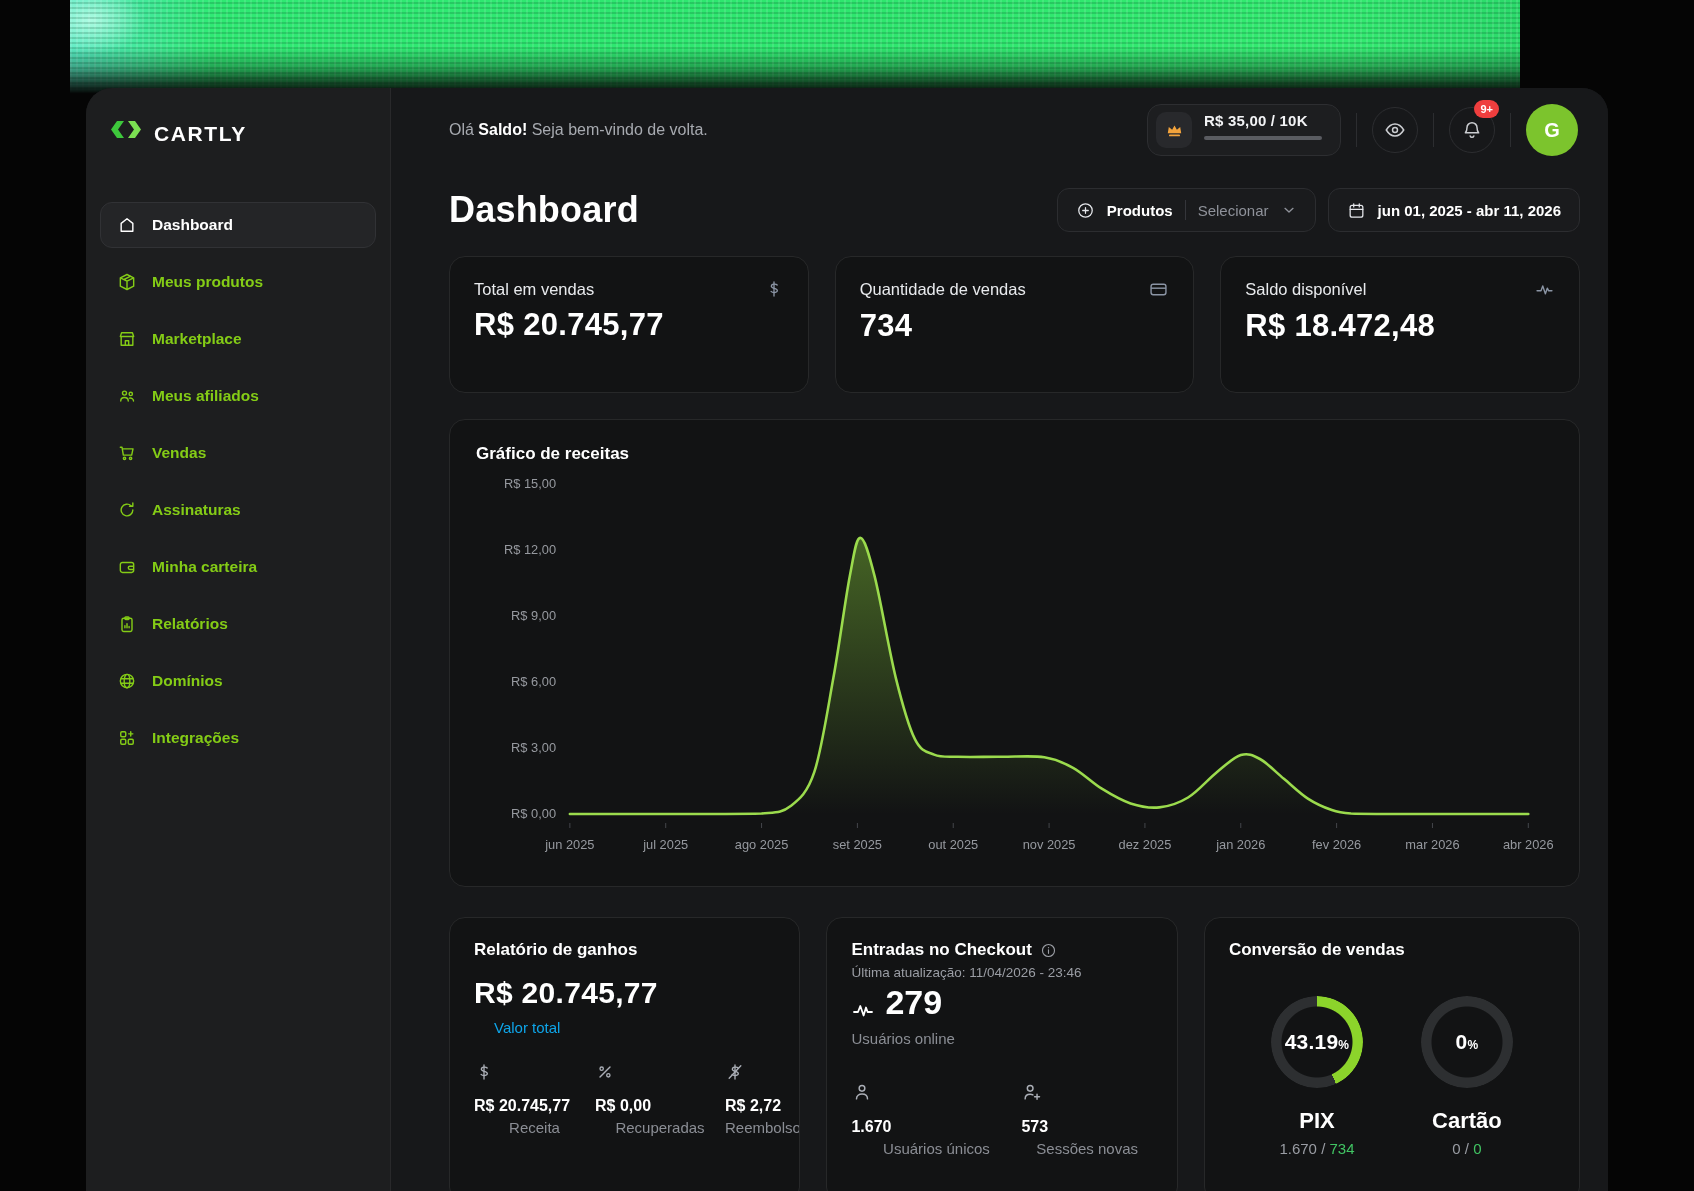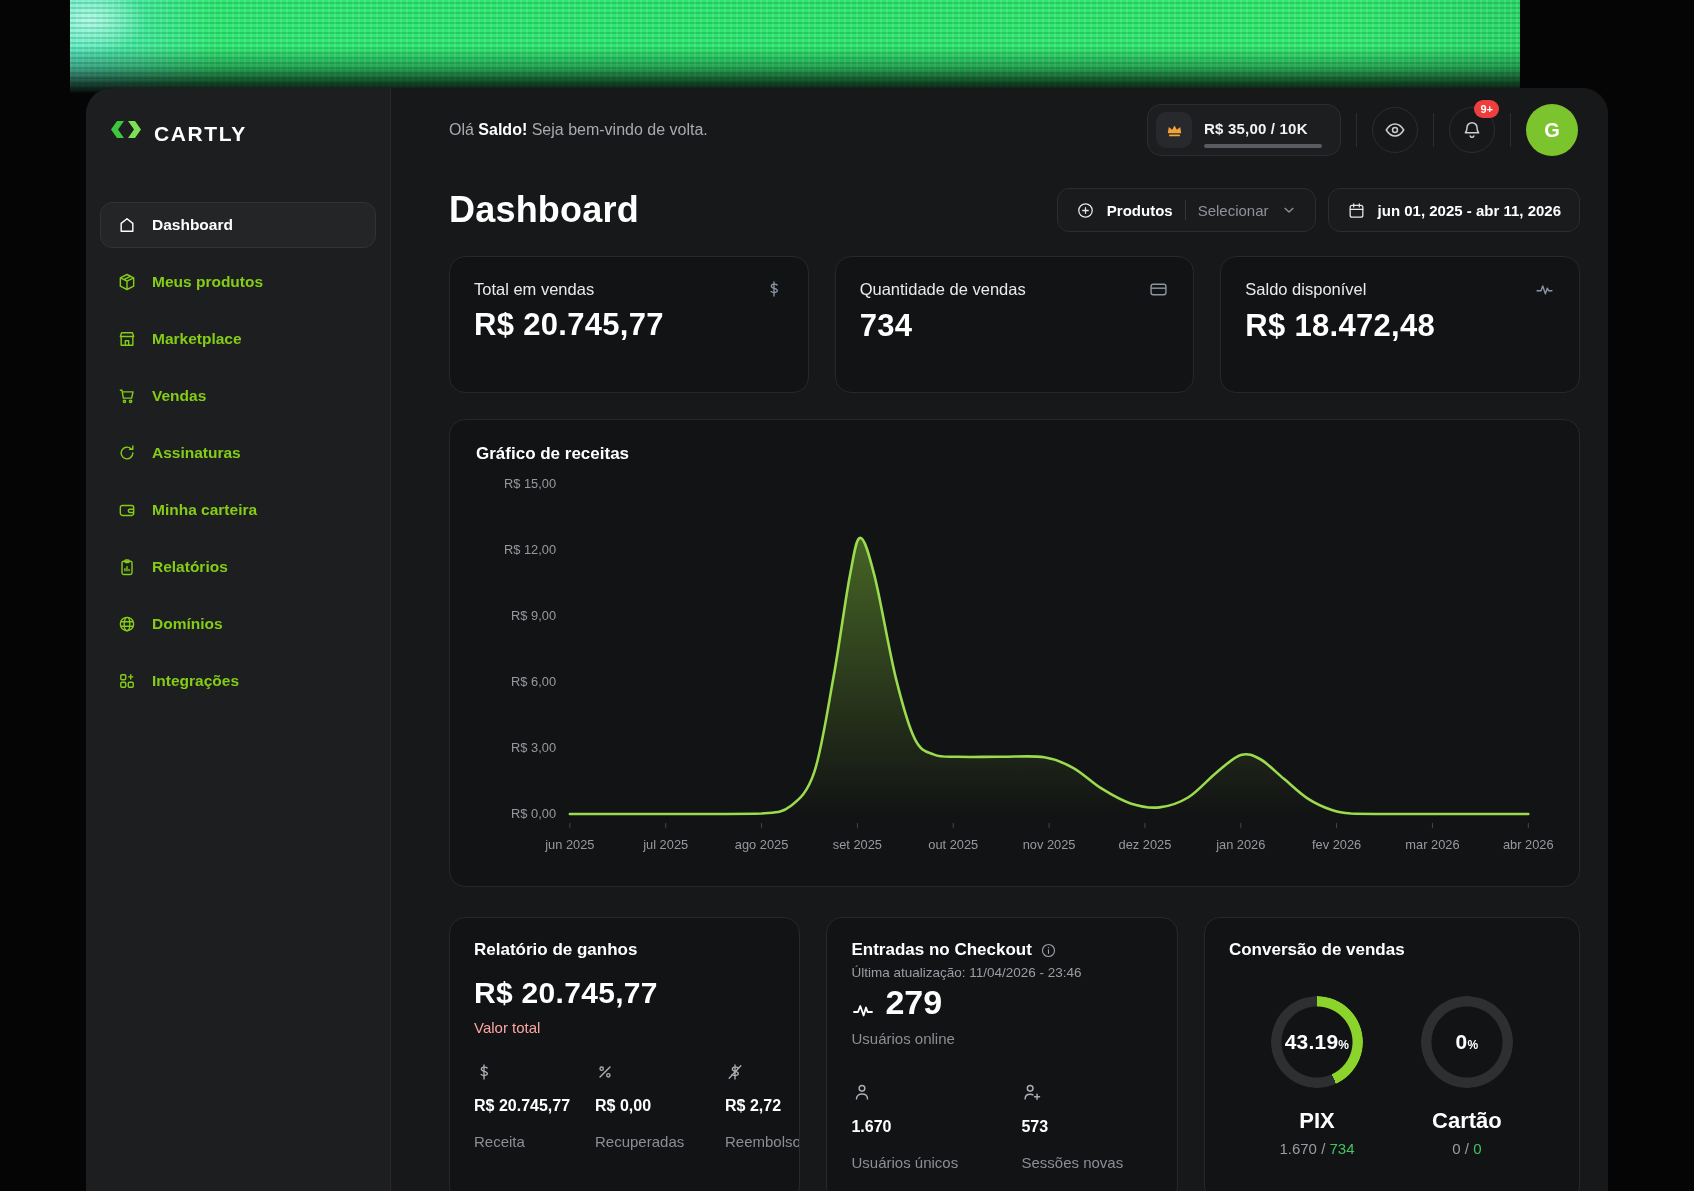--- a/index.html
+++ b/index.html
@@ -36,21 +36,21 @@
   .nav-item svg { width:20px; height:20px; flex:none; }
 
   
   .main { flex:1; min-width:0; display:flex; flex-direction:column; background:#17181a; }
 
   .topbar { display:flex; align-items:center; padding:16px 30px 0 58px; }
   .greeting { font-size:16px; color:#a7aab0; }
   .greeting b { color:#fff; font-weight:700; }
   .controls { margin-left:auto; display:flex; align-items:center; gap:15px; }
   .vdiv { width:1px; height:34px; background:#2c2d30; }
-  .plan-chip { display:flex; align-items:flex-end; gap:12px; border:1px solid #2d2e31;
+  .plan-chip { display:flex; align-items:flex-start; gap:12px; border:1px solid #2d2e31;
     background:#1d1e20; border-radius:14px; padding:7px 18px 7px 8px; cursor:pointer; }
   .crown-tile { width:36px; height:36px; border-radius:10px; background:#28292c;
     display:grid; place-items:center; }
   .plan-text { font-size:15px; font-weight:600; color:#f2f3f5; letter-spacing:.2px; }
   .plan-bar { margin-top:6px; height:4px; width:118px; border-radius:2px; background:#5a5c61; }
   .icon-btn { width:46px; height:46px; border-radius:50%; border:1px solid #2c2d30;
     display:grid; place-items:center; color:#cbcdd1; background:transparent; position:relative; cursor:pointer; }
   .badge { position:absolute; top:-8px; right:-5px; background:#ef3e3e; color:#fff;
     font-size:11px; font-weight:700; padding:3px 6px; border-radius:999px; }
   .avatar { width:52px; height:52px; border-radius:50%; background:#7cc42d; color:#fff;
@@ -79,25 +79,25 @@
   .chart-title { font-size:17px; font-weight:600; }
   #revenue-chart { width:100%; height:396px; margin-top:2px; display:block; }
   #revenue-chart text { font-family:"Liberation Sans","DejaVu Sans",sans-serif;
     font-size:13px; fill:#96999f; }
 
   .bottom { display:grid; grid-template-columns:1fr 1fr 1.07fr; gap:26px; margin-top:30px; }
   .b-card { padding:22px 24px; height:286px; overflow:hidden; position:relative; }
   .b-title { font-size:17px; font-weight:600; display:flex; align-items:center; gap:8px; }
 
   .earn-value { font-size:30px; font-weight:700; margin-top:16px; letter-spacing:.3px; }
-  .earn-sub { color:#fca5a5; font-size:15px; margin-top:9px; }
+  .earn-sub { color:#0ea5e9; font-size:15px; margin-top:9px;margin-left:20px; }
   .earn-items { display:grid; grid-template-columns:121px 130px 1fr; margin-top:26px; }
   .mini svg { color:#abafb7; }
   .mini-value { font-size:16px; font-weight:700; margin-top:9px; line-height:1.35; max-width:100px; }
-  .mini-label { font-size:15px; color:#8b8e95; margin-top:16px; white-space:nowrap; }
+  .mini-label { font-size:15px; color:#8b8e95; margin-top:2px; white-space:nowrap;text-align:center; }
 
   .upd { font-size:13.5px; color:#9a9da4; margin-top:5px; }
   .online { display:flex; align-items:flex-end; gap:10px; margin-top:3px; }
   .online-value { font-size:34px; font-weight:700; }
   .online-label { font-size:15px; color:#8b8e95; margin-top:8px; }
   .chk-items { display:grid; grid-template-columns:170px 1fr; margin-top:34px; }
   .chk-items svg { color:#abafb7; }
 
   .gauges { display:flex; justify-content:center; gap:58px; margin-top:36px; }
   .gauge { text-align:center; }
@@ -142,20 +142,29 @@
           </svg>
         <span>Meus produtos</span>
       </li>
       <li class="nav-item">
         <svg viewBox="0 0 24 24" fill="none" stroke="currentColor" stroke-width="1.7" stroke-linejoin="round">
             <path d="M5.5 4.5 H18.5 L20 9 H4 Z"></path>
             <path d="M5 9 V19.5 H19 V9"></path>
             <path d="M10 19.5 V14 H14 V19.5"></path>
           </svg>
         <span>Marketplace</span>
+      </li>
+      <li class="nav-item">
+        <svg viewBox="0 0 24 24" fill="none" stroke="currentColor" stroke-width="1.7" stroke-linecap="round">
+            <circle cx="9" cy="8.5" r="2.4"></circle>
+            <path d="M4.5 18 c0-2.6 2-4.2 4.5-4.2 s4.5 1.6 4.5 4.2"></path>
+            <circle cx="16.5" cy="9.5" r="2"></circle>
+            <path d="M15 14.5 c2.8-.3 4.8 1.2 4.8 3.5"></path>
+          </svg>
+        <span>Meus afiliados</span>
       </li>
       <li class="nav-item">
         <svg viewBox="0 0 24 24" fill="none" stroke="currentColor" stroke-width="1.7" stroke-linecap="round" stroke-linejoin="round">
             <path d="M4 5 H6 L7.6 14.5 H17.6 L19.2 7 H6.4"></path>
             <circle cx="9" cy="18.3" r="1.4"></circle>
             <circle cx="16.3" cy="18.3" r="1.4"></circle>
           </svg>
         <span>Vendas</span>
       </li>
       <li class="nav-item">

